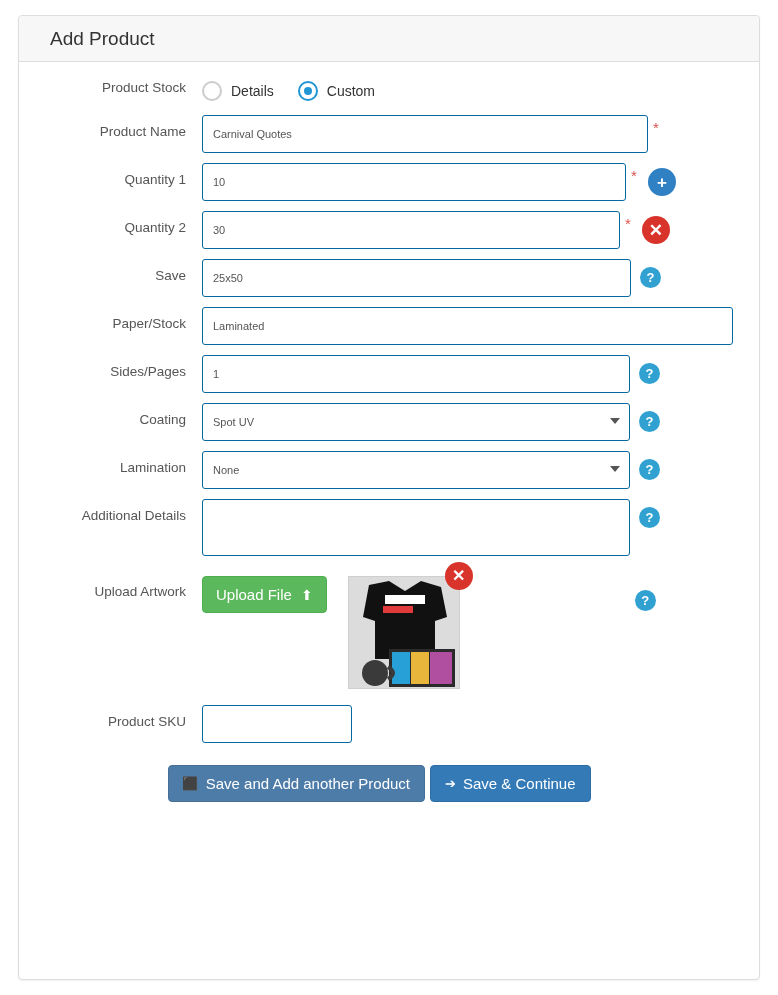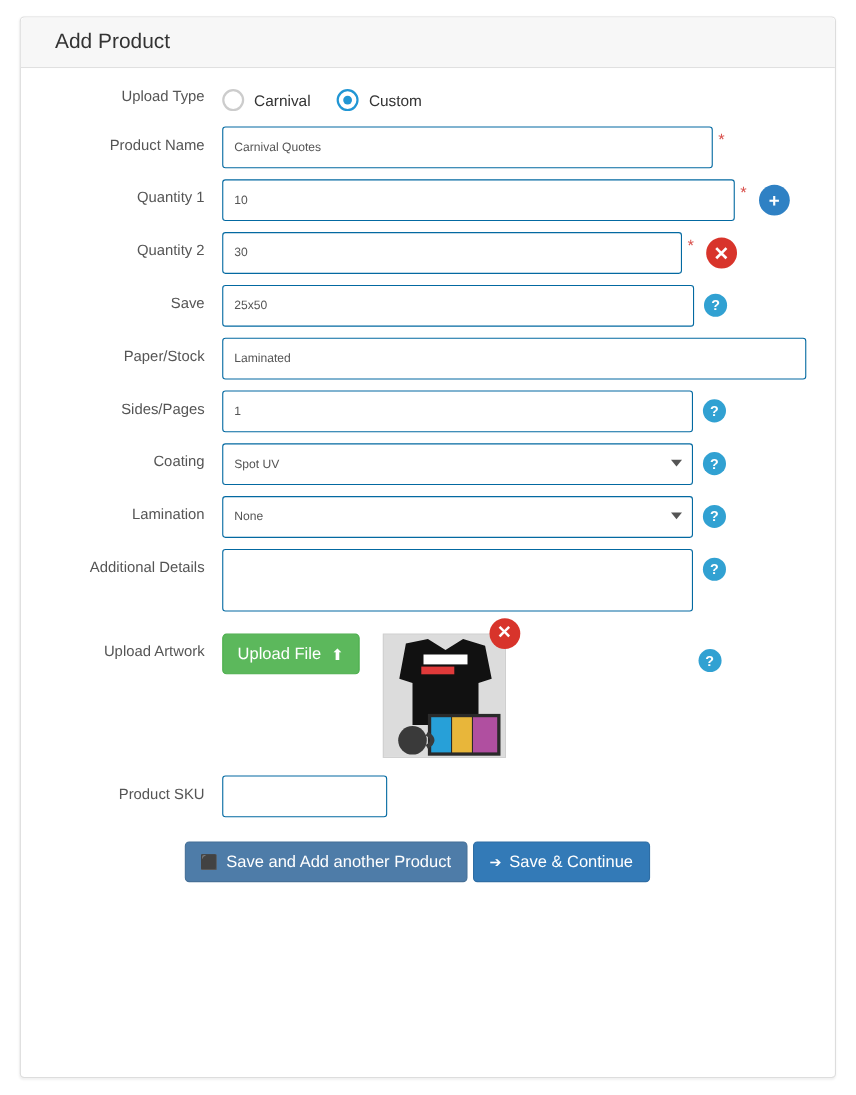--- a/index.html
+++ b/index.html
@@ -242,47 +242,47 @@
 <div class="page">
   <div class="panel">
 
     <div class="panel-heading">
       <span class="panel-title">Add Product</span>
     </div>
 
     <div class="panel-body">
 
       <div class="form-row" style="margin-bottom:14px;">
-        <div class="lbl" style="padding-top:4px;">Upload Type</div>
+        <div class="lbl" style="padding-top:4px;">Product Stock</div>
         <div class="ctrl">
           <div class="radio-group">
             <div class="radio-item">
               <span class="radio"></span>
-              <span class="radio-label">Carnival</span>
+              <span class="radio-label">Details</span>
             </div>
             <div class="radio-item">
               <span class="radio checked"></span>
               <span class="radio-label">Custom</span>
             </div>
           </div>
         </div>
       </div>
 
       <div class="form-row">
         <div class="lbl">Product Name</div>
         <div class="ctrl">
           <input class="text" style="width: 446px;" value="Carnival Quotes">
           <span class="req">*</span>
         </div>
       </div>
 
       <div class="form-row">
         <div class="lbl">Quantity 1</div>
         <div class="ctrl">
-          <input class="text" style="width: 466px;" value="10">
+          <input class="text" style="width: 424px;" value="10">
           <span class="req">*</span>
           <span class="circle-btn circle-add">+</span>
         </div>
       </div>
 
       <div class="form-row">
         <div class="lbl">Quantity 2</div>
         <div class="ctrl">
           <input class="text" style="width: 418px;" value="30">
           <span class="req">*</span>

